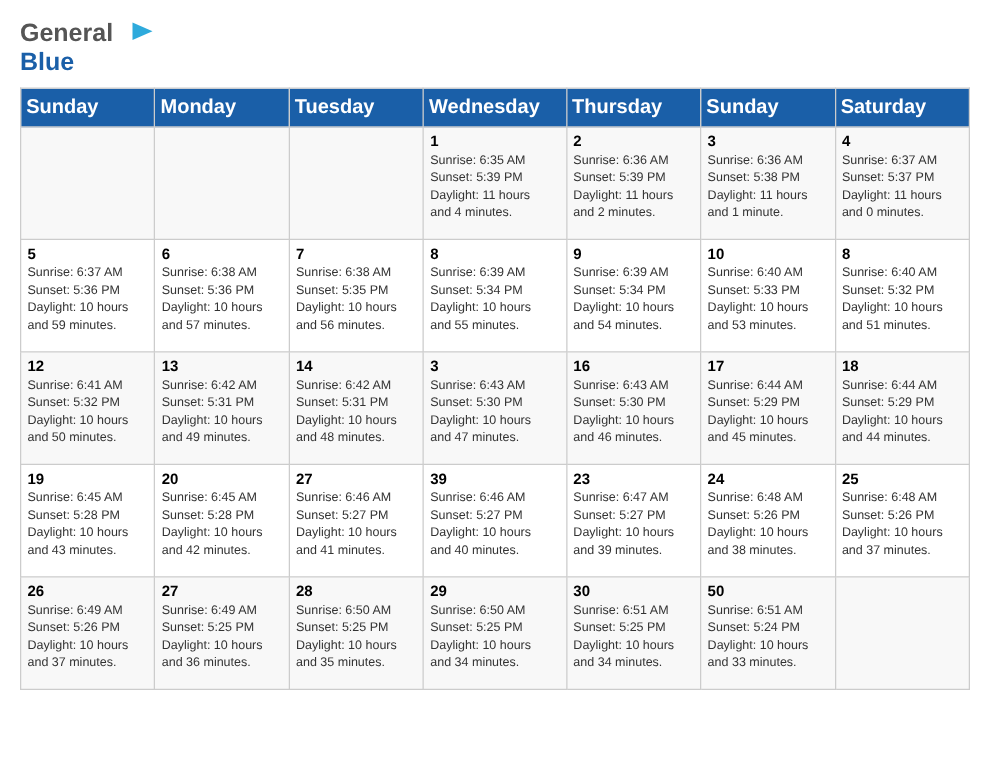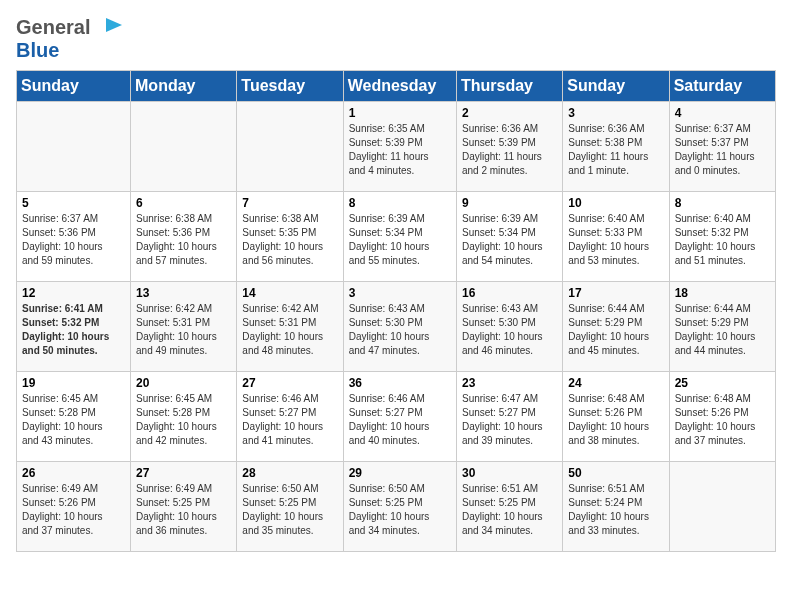--- a/index.html
+++ b/index.html
@@ -159,21 +159,21 @@
         <td><span class="day-num">10</span><span class="day-detail" style="white-space: pre-line;">Sunrise: 6:40 AM
 Sunset: 5:33 PM
 Daylight: 10 hours
 and 53 minutes.</span></td>
         <td><span class="day-num">8</span><span class="day-detail" style="white-space: pre-line;">Sunrise: 6:40 AM
 Sunset: 5:32 PM
 Daylight: 10 hours
 and 51 minutes.</span></td>
       </tr>
       <tr>
-        <td><span class="day-num">12</span><span class="day-detail" style="white-space: pre-line; font-weight: bold;">Sunrise: 6:41 AM
+        <td><span class="day-num">12</span><span class="day-detail" style="white-space: pre-line;">Sunrise: 6:41 AM
 Sunset: 5:32 PM
 Daylight: 10 hours
 and 50 minutes.</span></td>
         <td><span class="day-num">13</span><span class="day-detail" style="white-space: pre-line;">Sunrise: 6:42 AM
 Sunset: 5:31 PM
 Daylight: 10 hours
 and 49 minutes.</span></td>
         <td><span class="day-num">14</span><span class="day-detail" style="white-space: pre-line;">Sunrise: 6:42 AM
 Sunset: 5:31 PM
 Daylight: 10 hours
@@ -201,21 +201,21 @@
 Daylight: 10 hours
 and 43 minutes.</span></td>
         <td><span class="day-num">20</span><span class="day-detail" style="white-space: pre-line;">Sunrise: 6:45 AM
 Sunset: 5:28 PM
 Daylight: 10 hours
 and 42 minutes.</span></td>
         <td><span class="day-num">27</span><span class="day-detail" style="white-space: pre-line;">Sunrise: 6:46 AM
 Sunset: 5:27 PM
 Daylight: 10 hours
 and 41 minutes.</span></td>
-        <td><span class="day-num">36</span><span class="day-detail" style="white-space: pre-line;">Sunrise: 6:46 AM
+        <td><span class="day-num">39</span><span class="day-detail" style="white-space: pre-line;">Sunrise: 6:46 AM
 Sunset: 5:27 PM
 Daylight: 10 hours
 and 40 minutes.</span></td>
         <td><span class="day-num">23</span><span class="day-detail" style="white-space: pre-line;">Sunrise: 6:47 AM
 Sunset: 5:27 PM
 Daylight: 10 hours
 and 39 minutes.</span></td>
         <td><span class="day-num">24</span><span class="day-detail" style="white-space: pre-line;">Sunrise: 6:48 AM
 Sunset: 5:26 PM
 Daylight: 10 hours

